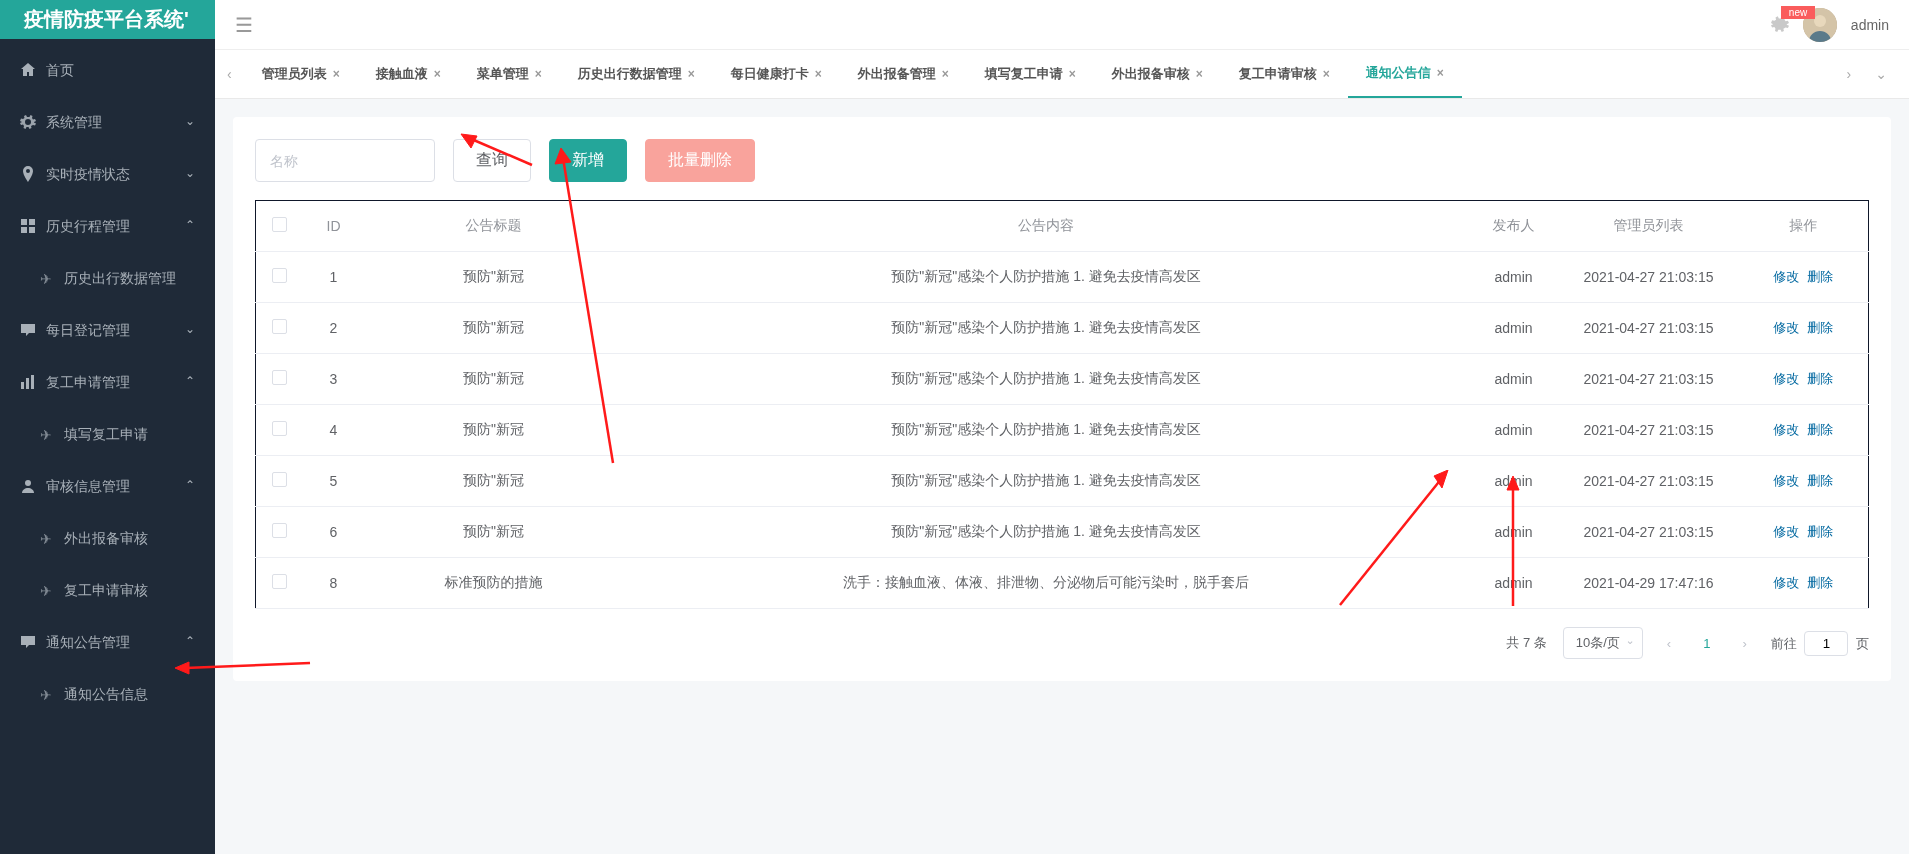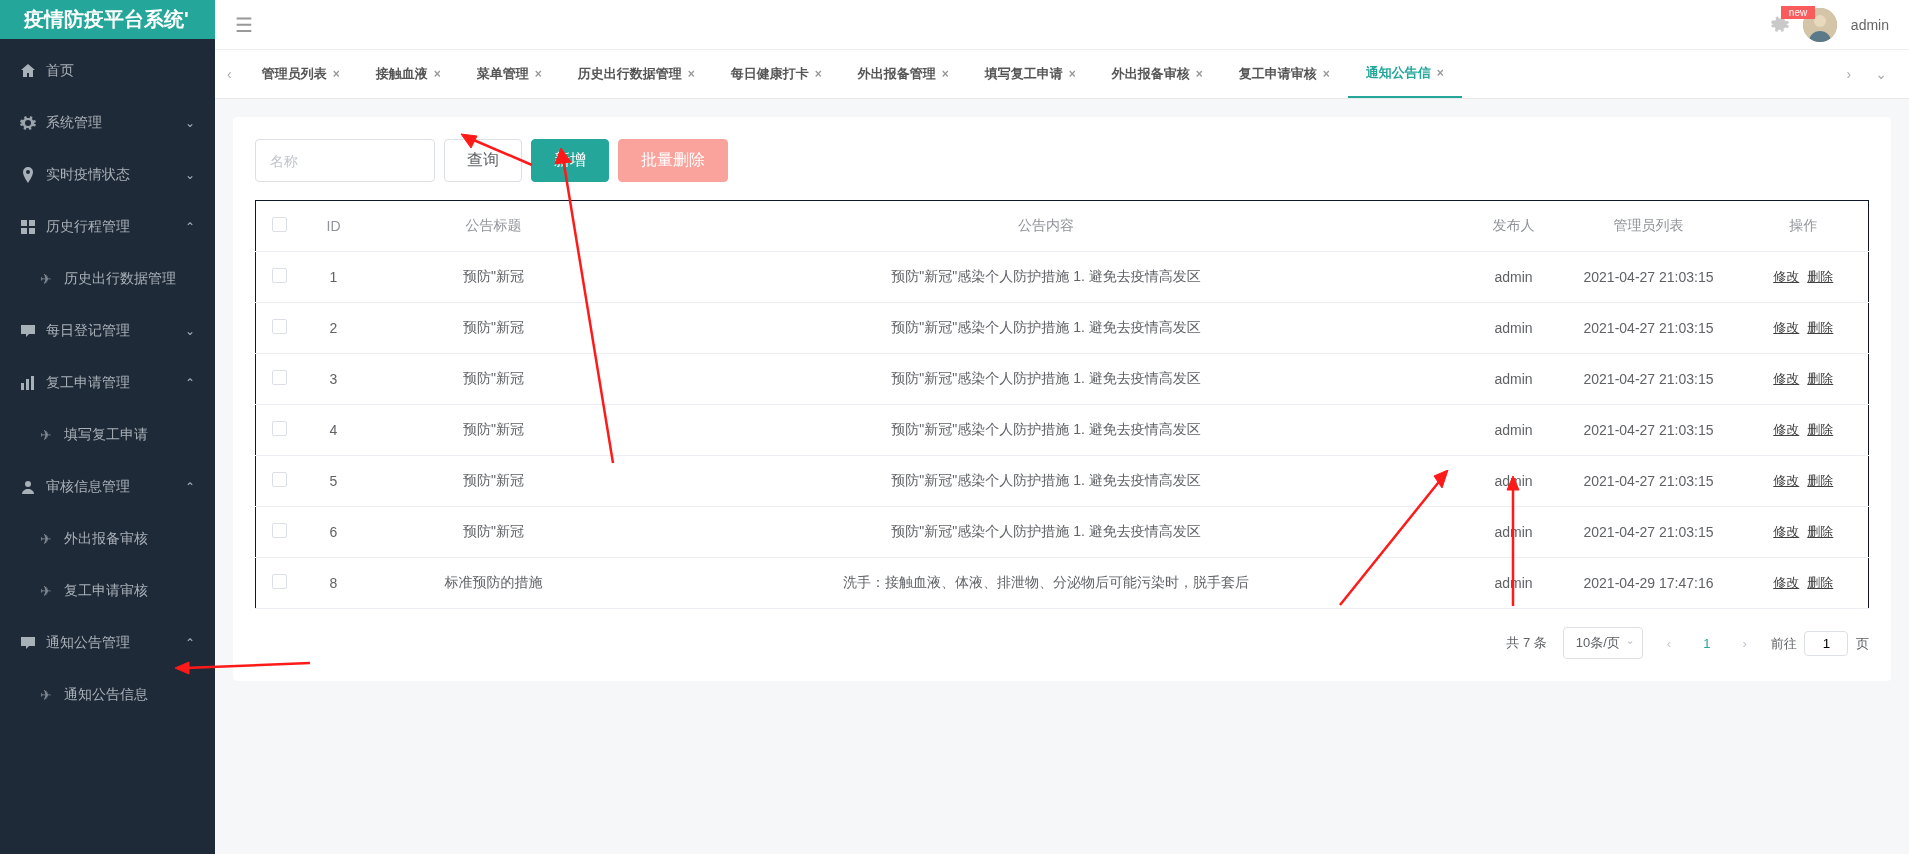--- a/index.html
+++ b/index.html
@@ -3,21 +3,21 @@
 <meta charset="utf-8">
 <style>
 * { margin: 0; padding: 0; box-sizing: border-box; }
 body { font-family: "Helvetica Neue", Arial, "Microsoft YaHei", sans-serif; background: #f5f7f9; color: #666; font-size: 14px; }
 
 .container { display: flex; width: 100%; min-height: 854px; }
 
 .sidebar { width: 215px; background: #1f2a38; color: #a8b0b8; flex-shrink: 0; }
 .logo { background: #24a69a; color: #fff; font-size: 20px; font-weight: 600; padding: 6px 24px; white-space: nowrap; }
 .menu { padding-top: 6px; }
-.menu-item { display: flex; align-items: center; padding: 17px 20px; color: #a8b0b8; cursor: pointer; font-size: 14px; position: relative; }
+.menu-item { display: flex; align-items: flex-start; padding: 17px 20px; color: #a8b0b8; cursor: pointer; font-size: 14px; position: relative; }
 .menu-item .icon { width: 16px; height: 16px; margin-right: 10px; display: inline-flex; align-items: center; justify-content: center; }
 .menu-item .arrow { margin-left: auto; font-size: 12px; }
 .submenu-item { padding: 17px 20px 17px 40px; display: flex; align-items: center; color: #a8b0b8; cursor: pointer; font-size: 14px; }
 .submenu-item .send-icon { width: 14px; margin-right: 10px; opacity: 0.7; }
 
 .main { flex: 1; display: flex; flex-direction: column; background: #f5f7f9; overflow: hidden; }
 
 .header { height: 50px; background: #fff; display: flex; align-items: center; justify-content: space-between; padding: 0 20px; border-bottom: 1px solid #eee; }
 .hamburger { font-size: 20px; color: #999; cursor: pointer; }
 .header-right { display: flex; align-items: center; gap: 14px; }
@@ -31,32 +31,32 @@
 .tab-scroll-btn { padding: 12px 12px; color: #aaa; cursor: pointer; }
 .tabs { flex: 1; display: flex; overflow: hidden; }
 .tab { padding: 14px 18px; color: #555; cursor: pointer; font-size: 13px; white-space: nowrap; display: flex; align-items: center; font-weight: bold; }
 .tab.active { color: #24a69a; border-bottom: 2px solid #24a69a; }
 .tab-close { margin-left: 6px; font-size: 12px; color: #999; }
 .tabs-more { padding: 12px; color: #aaa; cursor: pointer; }
 
 .content { padding: 18px; }
 .card { background: #fff; border-radius: 4px; padding: 22px; }
 
-.controls { display: flex; gap: 9px; margin-bottom: 18px; }
+.controls { display: flex; gap: 18px; margin-bottom: 18px; }
 .input { border: 1px solid #dcdfe6; border-radius: 4px; padding: 10px 14px; font-size: 14px; color: #666; width: 180px; }
 .input::placeholder { color: #c0c4cc; }
 .btn { border: 1px solid #dcdfe6; background: #fff; border-radius: 4px; padding: 10px 22px; font-size: 16px; cursor: pointer; color: #606266; }
 .btn-primary { background: #24a69a; border-color: #24a69a; color: #fff; }
 .btn-danger-light { background: #f9a39c; border-color: #f9a39c; color: #fff; }
 
 .table { width: 100%; border-collapse: collapse; border: 1px solid #0f172a; }
 .table th, .table td { border-bottom: 1px solid #eceef3; padding: 16px 10px; text-align: center; font-weight: normal; font-size: 14px; color: #606266; }
 .table th { background: #fff; color: #909399; }
 .checkbox { width: 15px; height: 15px; border: 1px solid #dcdfe6; border-radius: 2px; display: inline-block; }
-.action-link { color: #404040; cursor: pointer; margin: 0 4px; font-size: 13px; text-decoration: underline; }
+.action-link { color: #0369a1; cursor: pointer; margin: 0 4px; font-size: 13px; }
 
 .pagination { display: flex; justify-content: flex-end; align-items: center; gap: 16px; margin-top: 18px; font-size: 13px; color: #606266; }
 .page-select { border: 1px solid #dcdfe6; border-radius: 4px; padding: 6px 22px 6px 12px; color: #606266; position: relative; }
 .page-btn { color: #c0c4cc; padding: 4px 8px; cursor: pointer; }
 .page-num { color: #24a69a; padding: 4px 8px; }
 .page-input { width: 44px; border: 1px solid #dcdfe6; border-radius: 4px; padding: 4px 6px; text-align: center; margin: 0 4px; }
 
 .arrow-annot { position: absolute; pointer-events: none; }
 svg.arrow-svg line, svg.arrow-svg polygon { stroke: #ff1a1a; fill: #ff1a1a; }
 svg.arrow-svg line { stroke-width: 2.5; }

